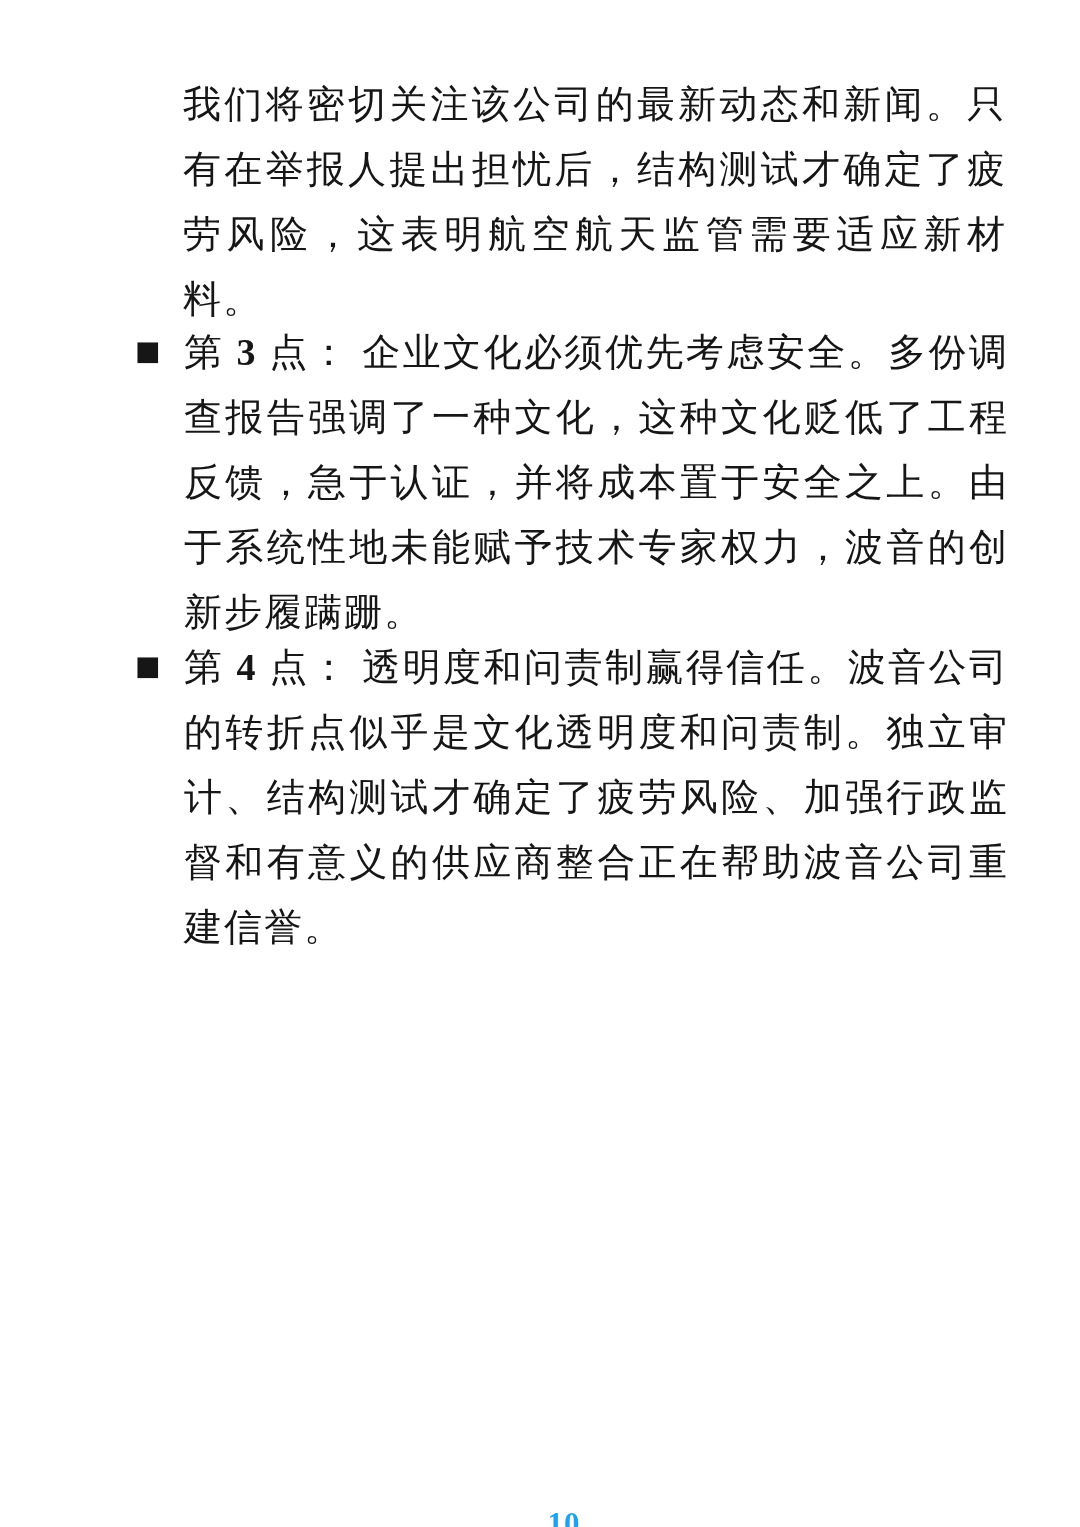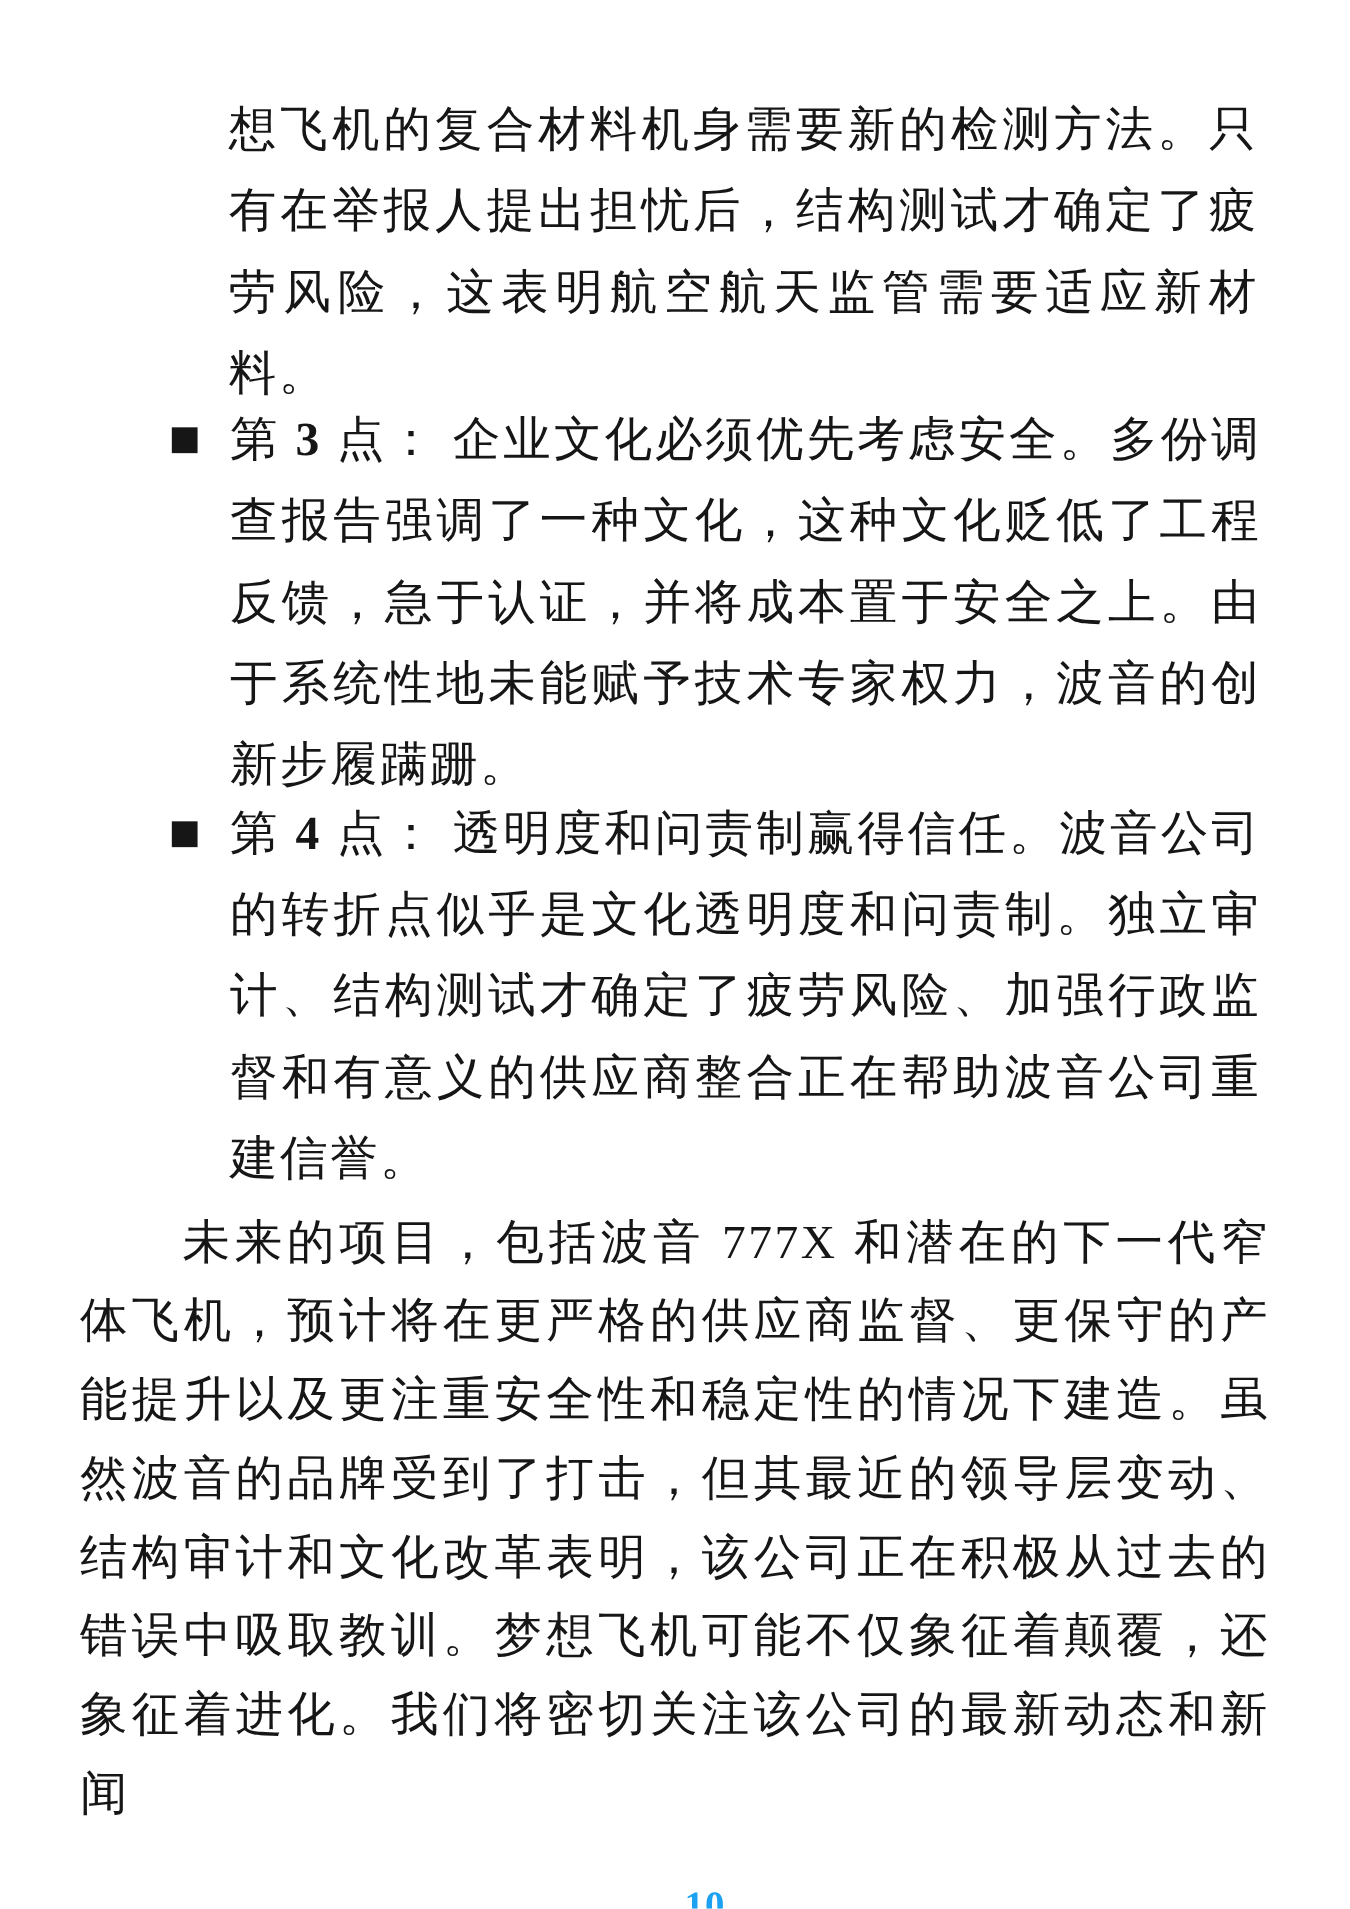--- a/index.html
+++ b/index.html
@@ -71,24 +71,23 @@
     letter-spacing: 1px;
     color: #1ca2f0;
     margin-left: 24px;
   }
 </style>
 </head>
 <body>
 
 <div class="page">
 
-  <p class="body-text cont-para">想飞机的复合材料机身需要新的检测方法。只有在举报人提出担忧后，结构测试才确定了疲劳风险，这表明航空航天监管需要适应新材料。</p>
+  <p class="body-text cont-para">我们将密切关注该公司的最新动态和新闻。只有在举报人提出担忧后，结构测试才确定了疲劳风险，这表明航空航天监管需要适应新材料。</p>
 
   <ul class="bullets">
     <li class="body-text bullet-item"><span class="bullet-marker">■</span><span>第 </span><span class="bullet-num">3</span><span> 点： </span><span>企业文化必须优先考虑安全。多份调查报告强调了一种文化，这种文化贬低了工程反馈，急于认证，并将成本置于安全之上。由于系统性地未能赋予技术专家权力，波音的创新步履蹒跚。</span></li>
     <li class="body-text bullet-item"><span class="bullet-marker">■</span><span>第 </span><span class="bullet-num">4</span><span> 点： </span><span>透明度和问责制赢得信任。波音公司的转折点似乎是文化透明度和问责制。独立审计、结构测试才确定了疲劳风险、加强行政监督和有意义的供应商整合正在帮助波音公司重建信誉。</span></li>
   </ul>
 
-  <p class="body-text closing-para">未来的项目，包括波音 777X 和潜在的下一代窄体飞机，预计将在更严格的供应商监督、更保守的产能提升以及更注重安全性和稳定性的情况下建造。虽然波音的品牌受到了打击，但其最近的领导层变动、结构审计和文化改革表明，该公司正在积极从过去的错误中吸取教训。梦想飞机可能不仅象征着颠覆，还象征着进化。我们将密切关注该公司的最新动态和新闻</p>
 
   <div class="page-number">.10.</div>
 
 </div>
 
 </body></html>

